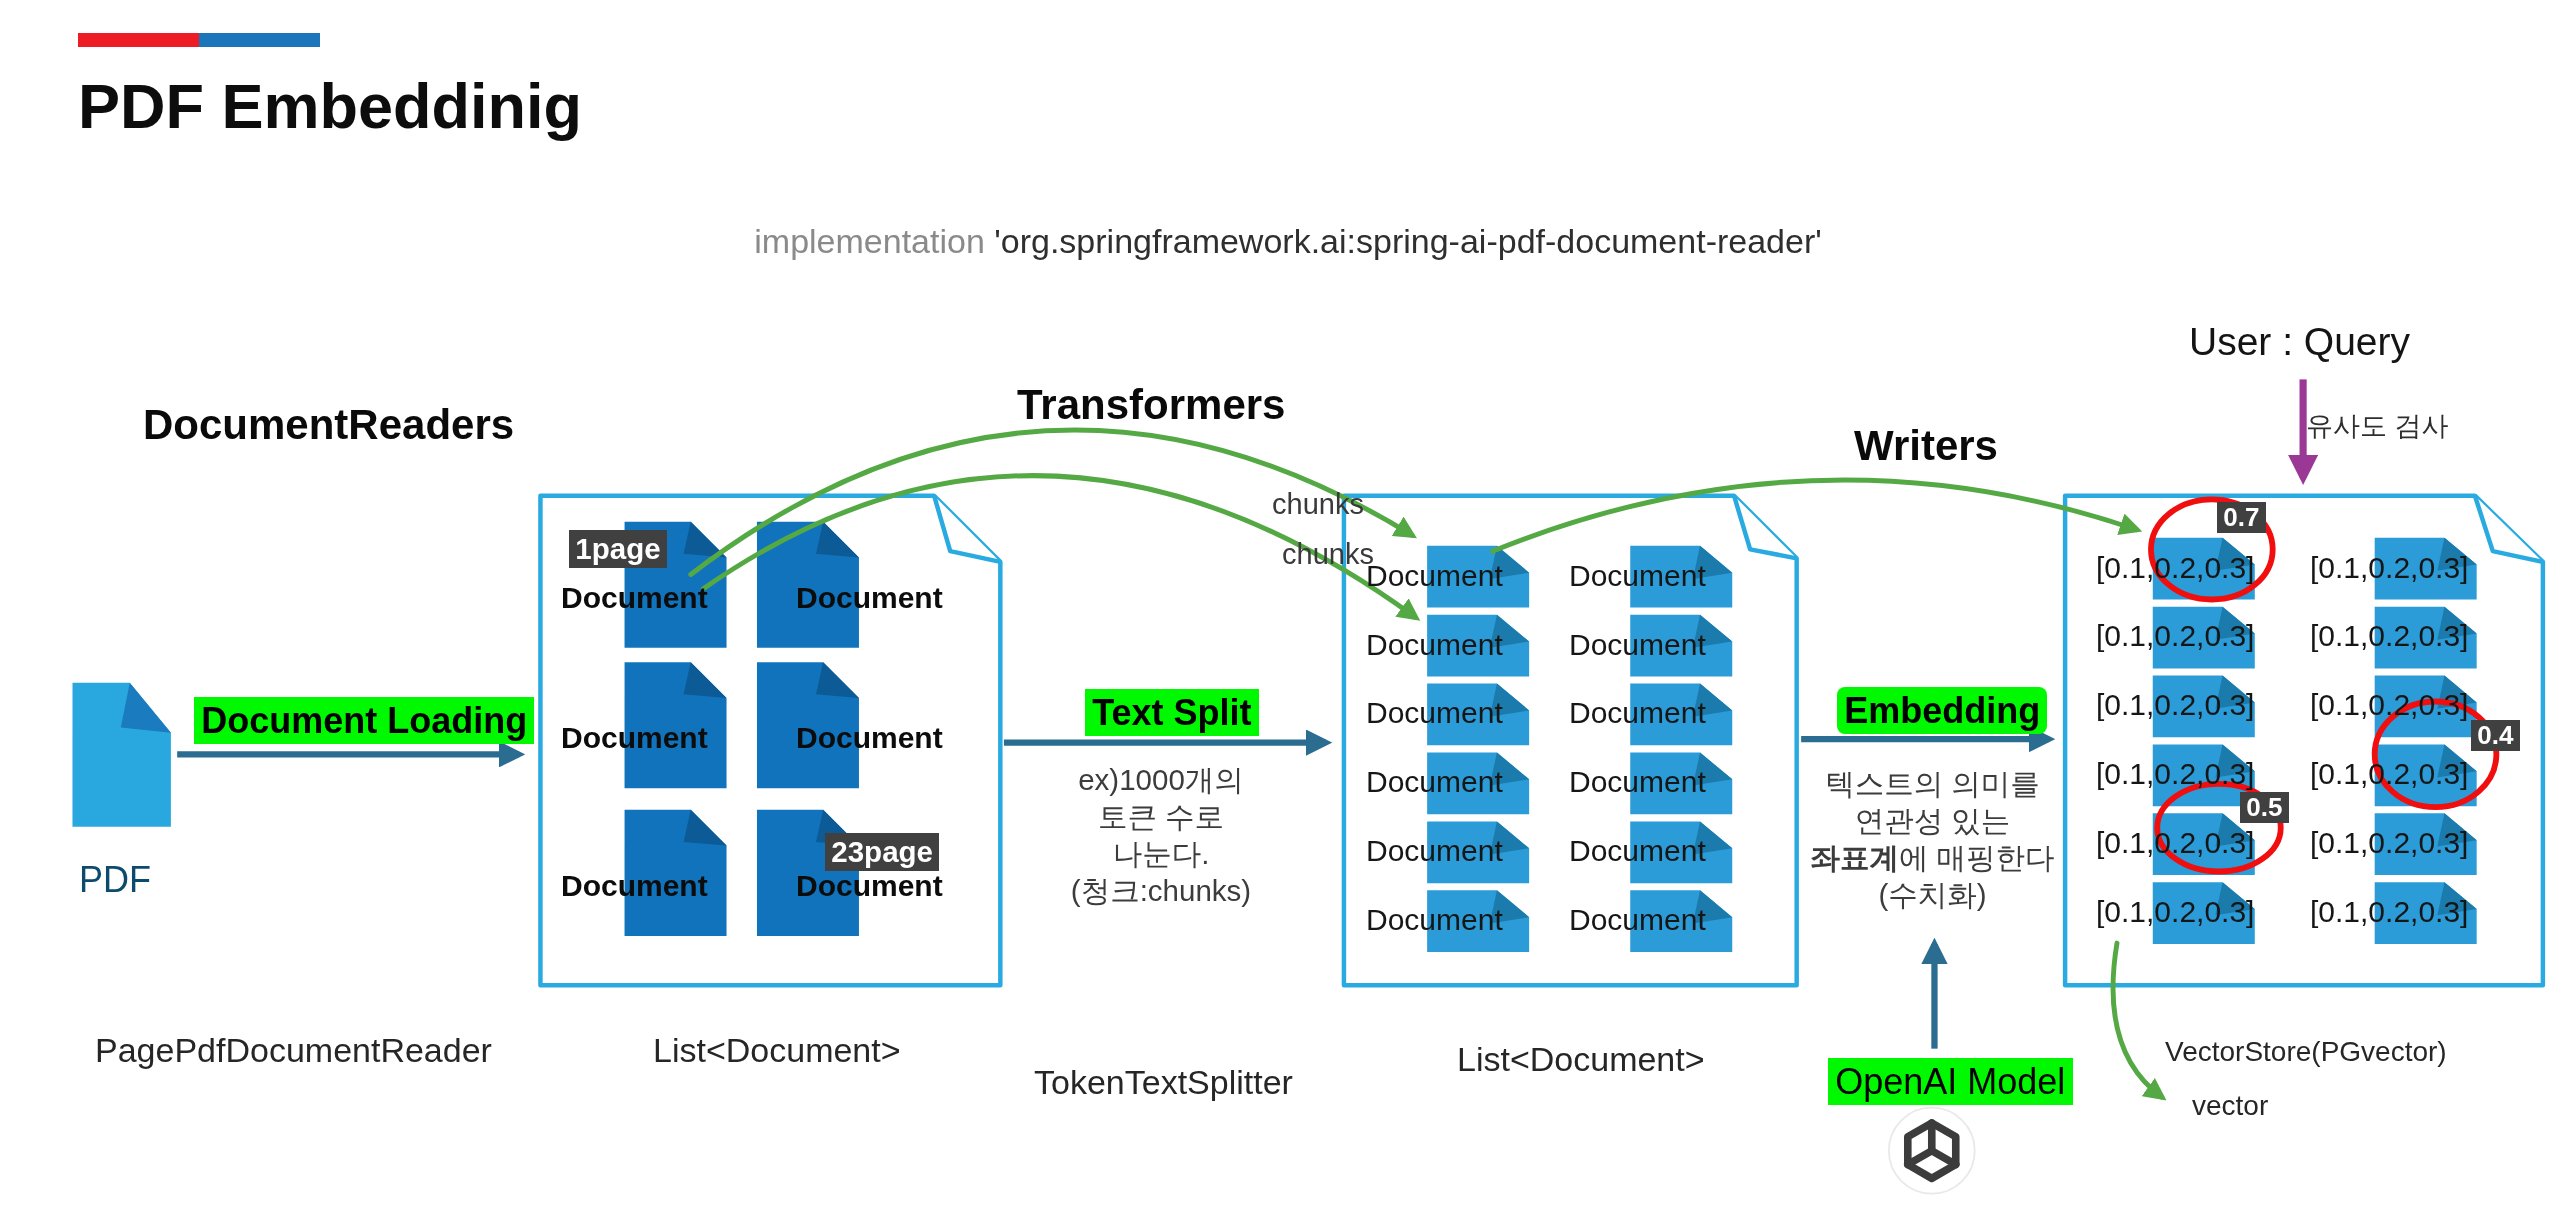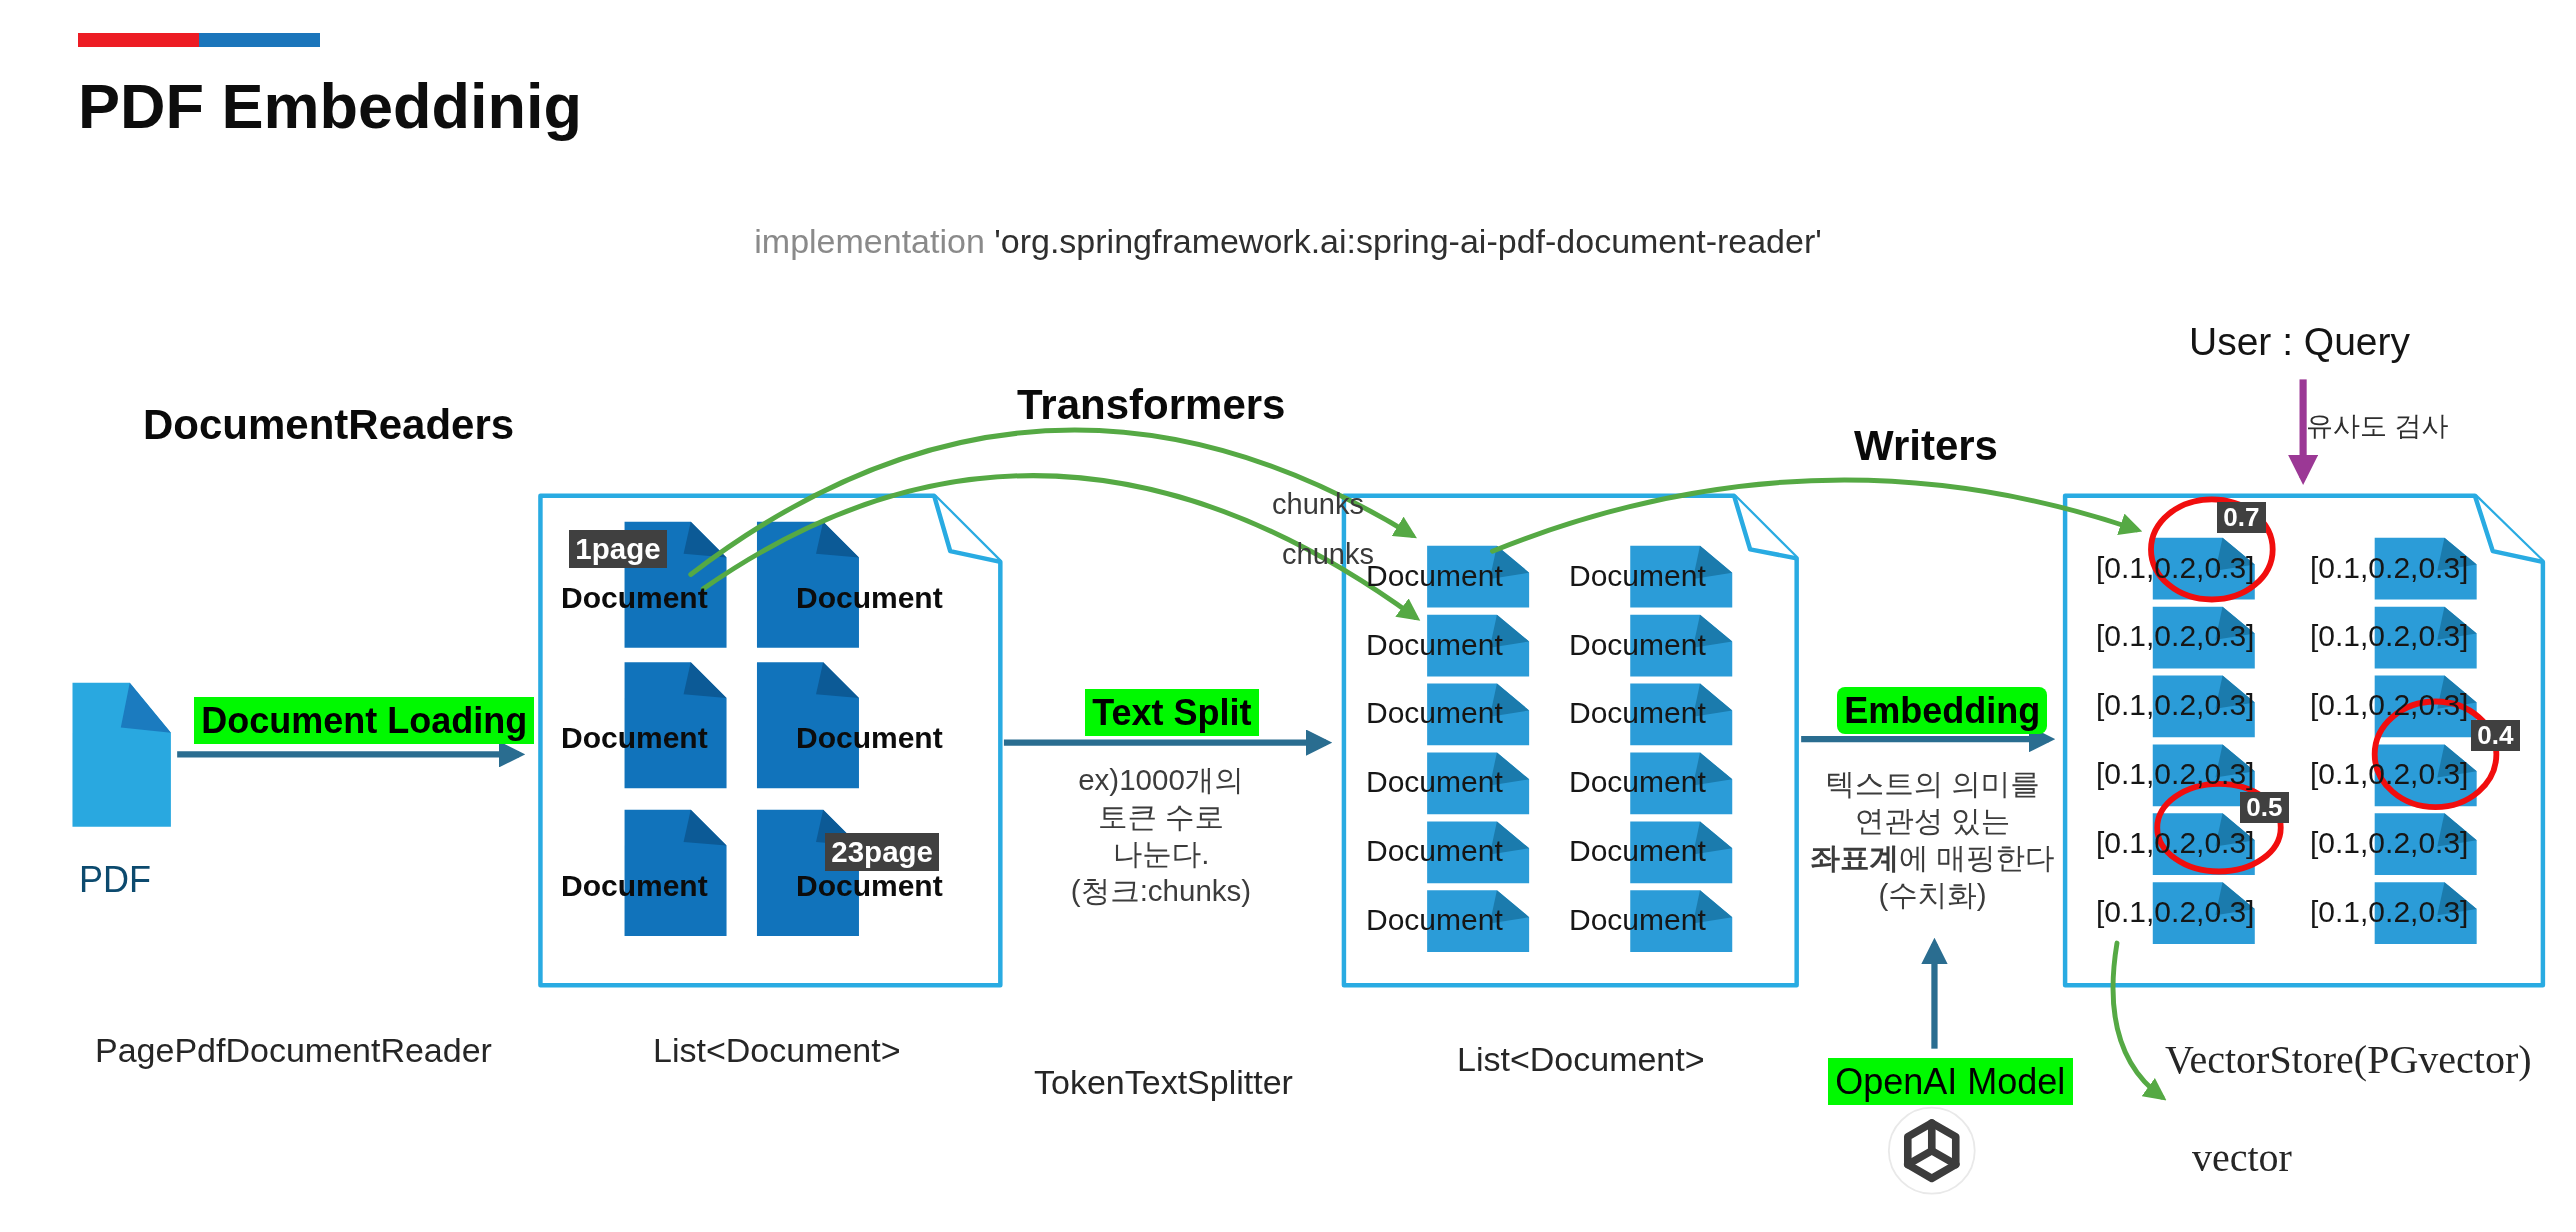--- a/index.html
+++ b/index.html
@@ -19,21 +19,21 @@
   .pinklbl{background:#404040;color:#fff;font-weight:700;display:inline-block;white-space:nowrap;
            padding:0 6.3px;}
   .pg{font-size:29.5px;line-height:38px;}
   .score{font-size:26px;line-height:31px;}
   .doc-b{font-size:30px;font-weight:700;color:#0c0c0c;line-height:39px;white-space:nowrap;}
   .doc-r{font-size:30px;color:#161616;line-height:39px;white-space:nowrap;}
   .vec{font-size:30px;color:#161616;line-height:39px;white-space:nowrap;}
   .chunks{font-size:29px;color:#3a3a3a;white-space:nowrap;margin-left:37px;}
   .note{font-size:29.5px;color:#3c3c3c;text-align:center;line-height:37px;white-space:nowrap;}
   .caption{font-size:34px;color:#262626;white-space:nowrap;}
-  .caption.sm{font-size:40px;font-family:Liberation Serif, serif;}
+  .caption.sm{font-size:28px;}
   .kr{font-size:27px;color:#2e2e2e;white-space:nowrap;}
   .pdftxt{font-size:36px;color:#0c4a6e;}
 </style>
 </head>
 <body>
 
 <div id="canvas">
 
   <svg width="2576" height="1233" viewBox="0 0 2879 1378">
     <defs>
@@ -209,16 +209,16 @@
   <div class="abs vec" style="left:2310px;top:892px;">[0.1,0.2,0.3]</div>
   <div class="abs pinklbl score" style="left:2217px;top:502px;">0.7</div>
   <div class="abs pinklbl score" style="left:2471px;top:720px;">0.4</div>
   <div class="abs pinklbl score" style="left:2240px;top:792px;">0.5</div>
 
   <div class="abs caption" style="left:95px;top:1031px;">PagePdfDocumentReader</div>
   <div class="abs caption" style="left:653px;top:1031px;">List&lt;Document&gt;</div>
   <div class="abs caption" style="left:1034px;top:1063px;">TokenTextSplitter</div>
   <div class="abs caption" style="left:1457px;top:1040px;">List&lt;Document&gt;</div>
   <div class="abs caption sm" style="left:2165px;top:1036px;">VectorStore(PGvector)</div>
-  <div class="abs caption sm" style="left:2192px;top:1090px;margin-top:44px;">vector</div>
+  <div class="abs caption sm" style="left:2192px;top:1090px;">vector</div>
 
 </div>
 
 
 </body></html>

